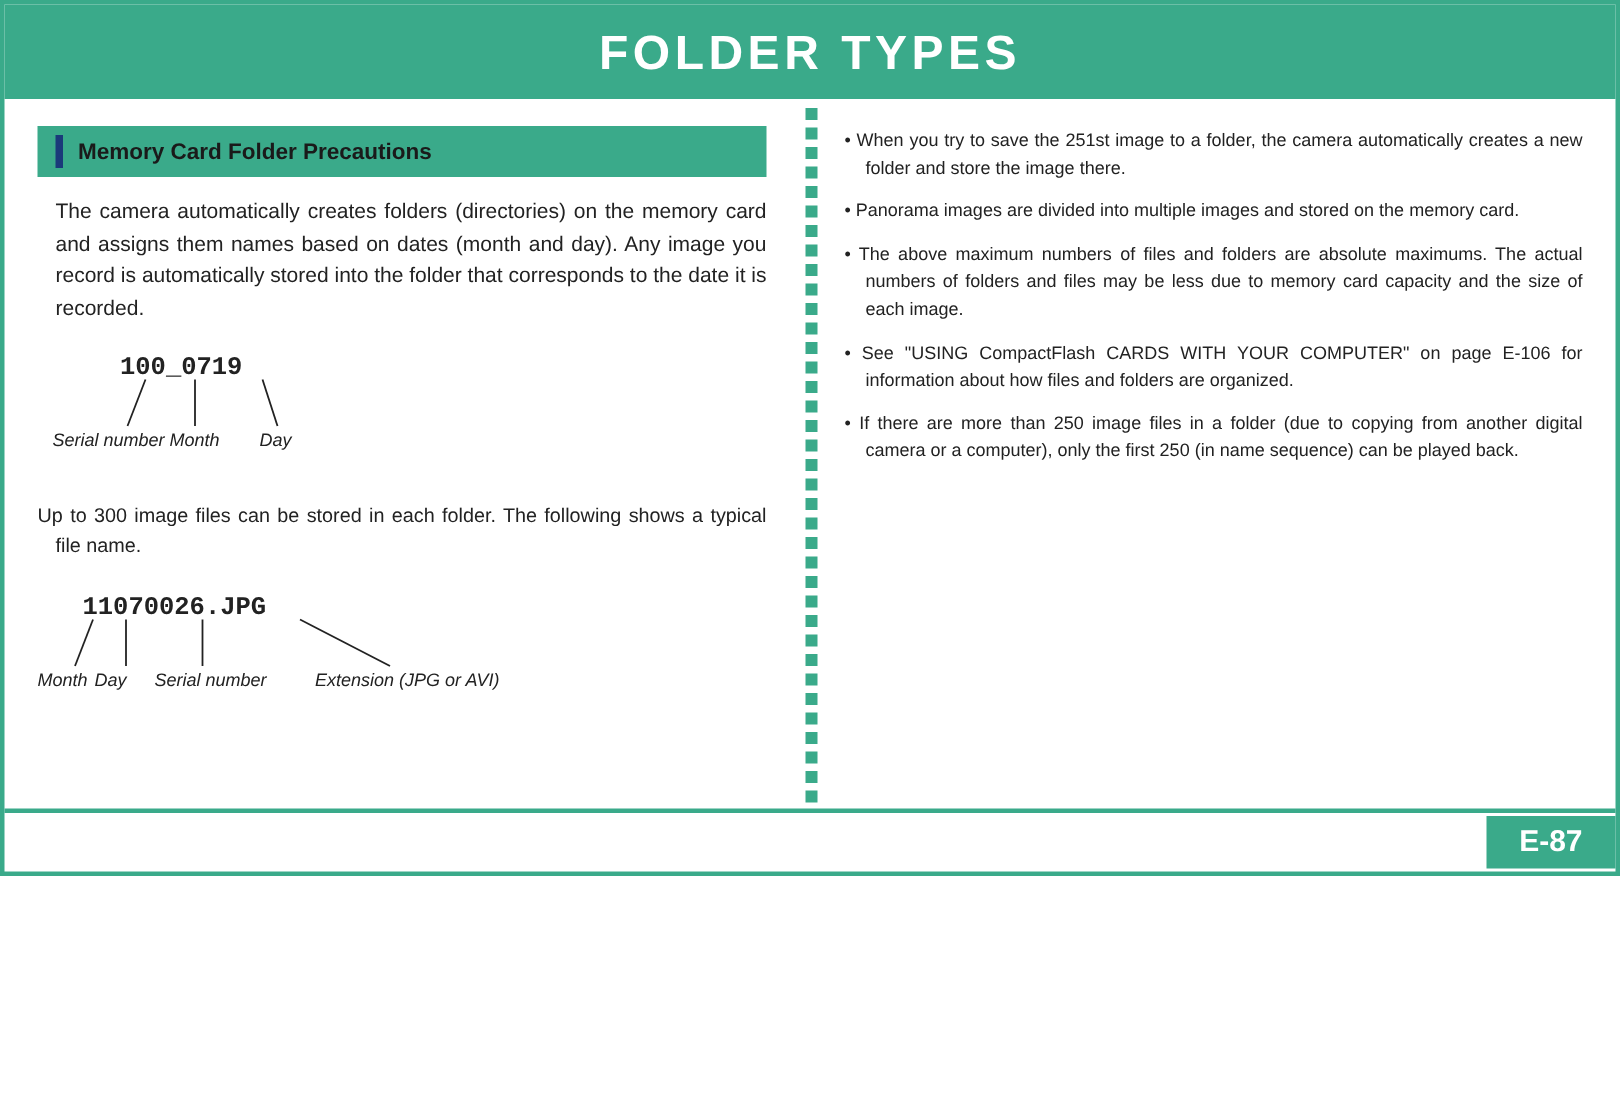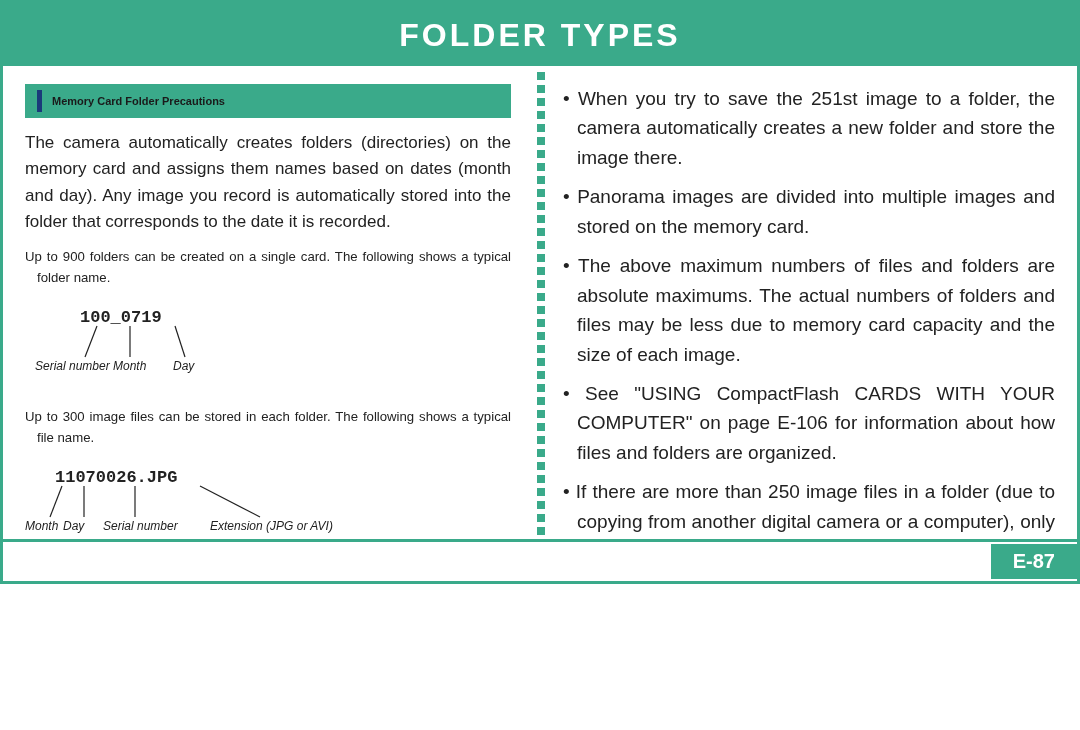--- a/index.html
+++ b/index.html
@@ -60,30 +60,31 @@
 
     .section-title-bar .blue-bar {
       width: 5px;
       height: 22px;
       background: #1a3a7a;
       margin-right: 10px;
       flex-shrink: 0;
     }
 
     .section-title-bar span {
-      font-size: 11px;
+      font-size: 15px;
       font-weight: 700;
       color: #1a1a1a;
     }
 
     .left-col p.intro {
-      font-size: 17px;
+      font-size: 14px;
       line-height: 1.55;
       margin-bottom: 12px;
       text-align: justify;
+      margin-left: 12px;
     }
 
     .left-col .bullet-para {
       font-size: 13.2px;
       line-height: 1.55;
       margin-bottom: 14px;
       padding-left: 12px;
       text-indent: -12px;
       text-align: justify;
     }
@@ -127,21 +128,21 @@
     .right-col-inner {
       margin-left: 20px;
     }
 
     .right-col-inner ul {
       list-style: none;
       padding: 0;
     }
 
     .right-col-inner ul li {
-      font-size: 19px;
+      font-size: 12px;
       line-height: 1.55;
       margin-bottom: 10px;
       padding-left: 14px;
       text-indent: -14px;
       text-align: justify;
     }
 
     .right-col-inner ul li::before {
       content: "• ";
     }
@@ -200,21 +201,20 @@
 
     <div class="left-col">
 
       <div class="section-title-bar">
         <div class="blue-bar"></div>
         <span>Memory Card Folder Precautions</span>
       </div>
 
       <p class="intro">The camera automatically creates folders (directories) on the memory card and assigns them names based on dates (month and day). Any image you record is automatically stored into the folder that corresponds to the date it is recorded.</p>
 
-      <p class="bullet-para">Up to 900 folders can be created on a single card. The following shows a typical folder name.</p>
 
       <div class="diagram-block">
         <svg width="220" height="85">
 
           <text x="55" y="20" class="folder-label">100_0719</text>
 
           <line x1="72" y1="24" x2="60" y2="55"></line>
 
           <line x1="105" y1="24" x2="105" y2="55"></line>
 

